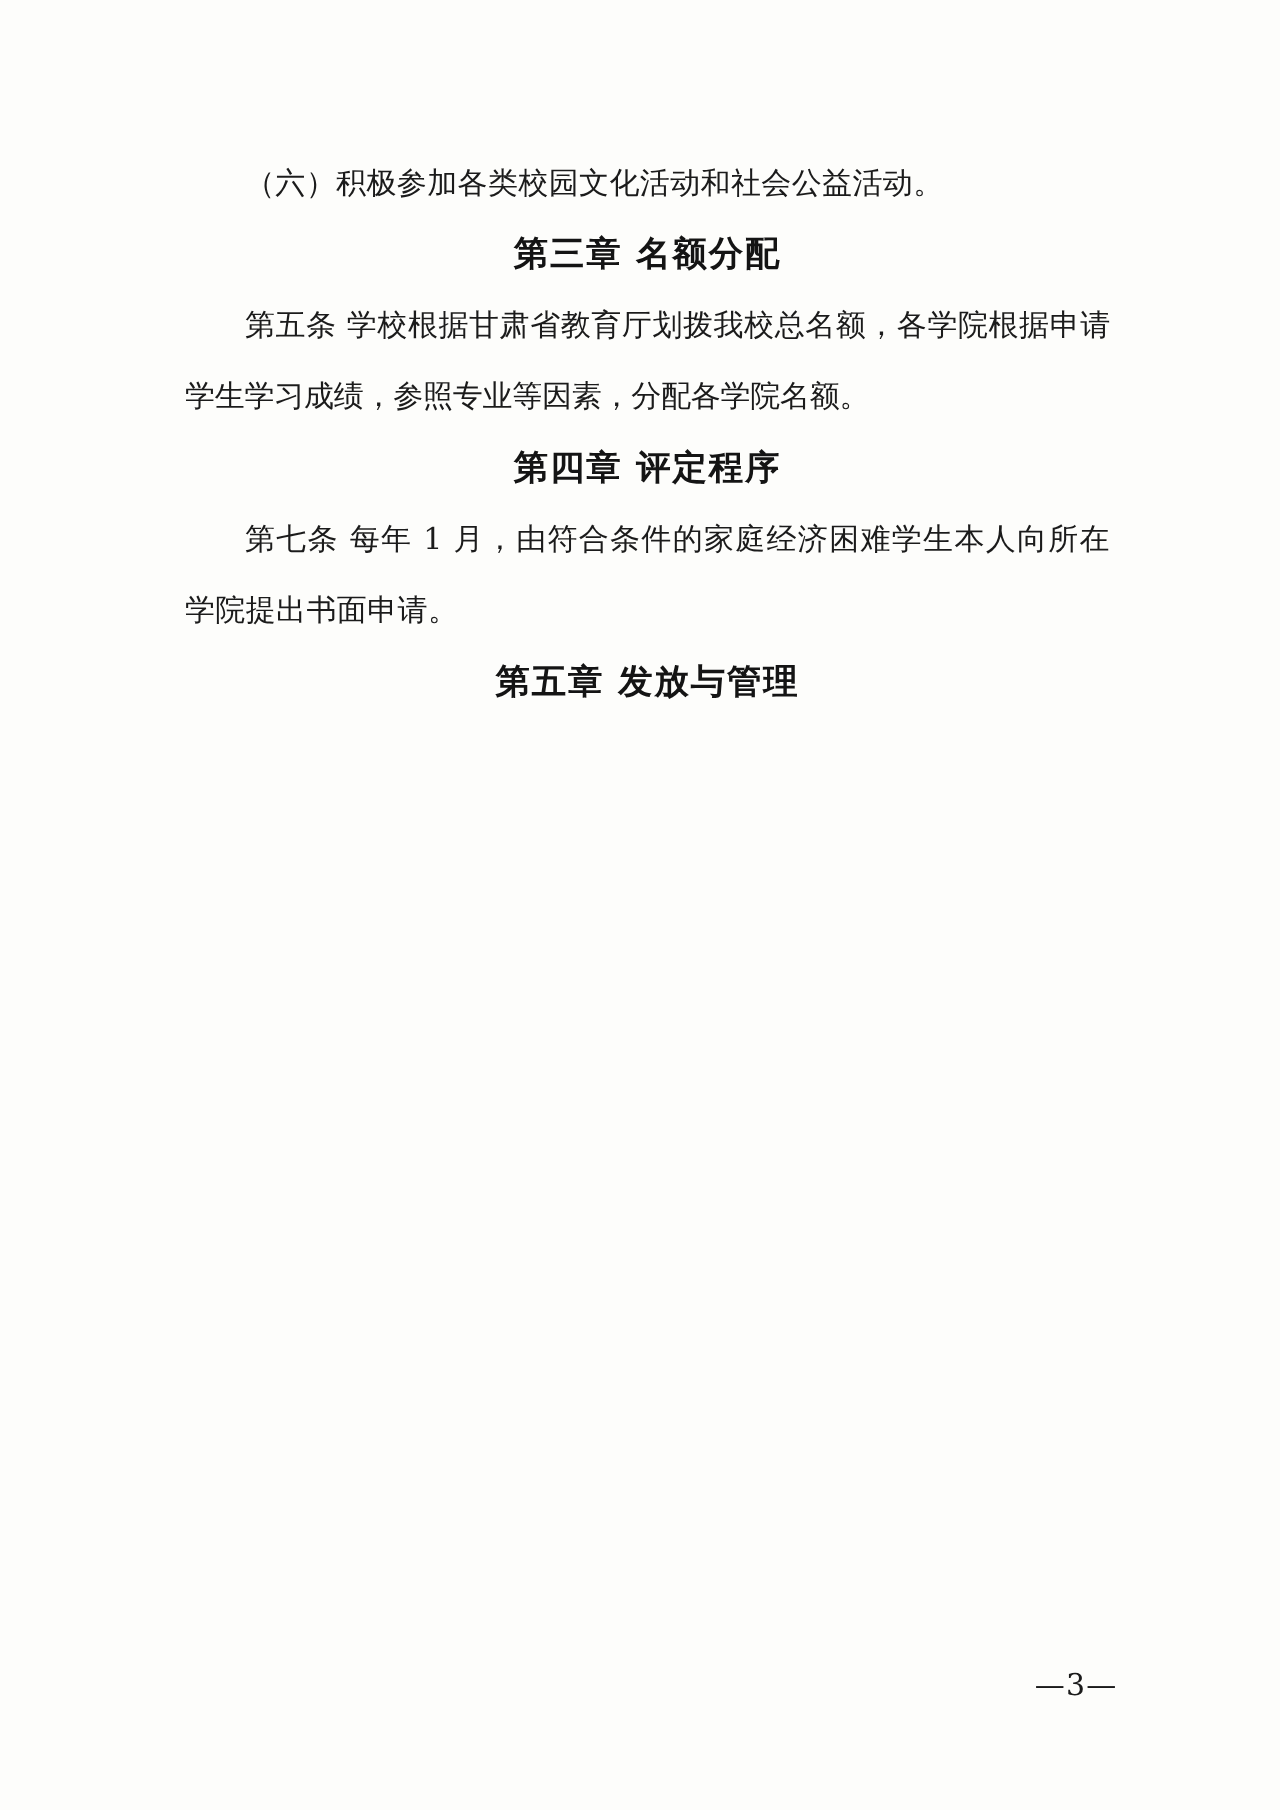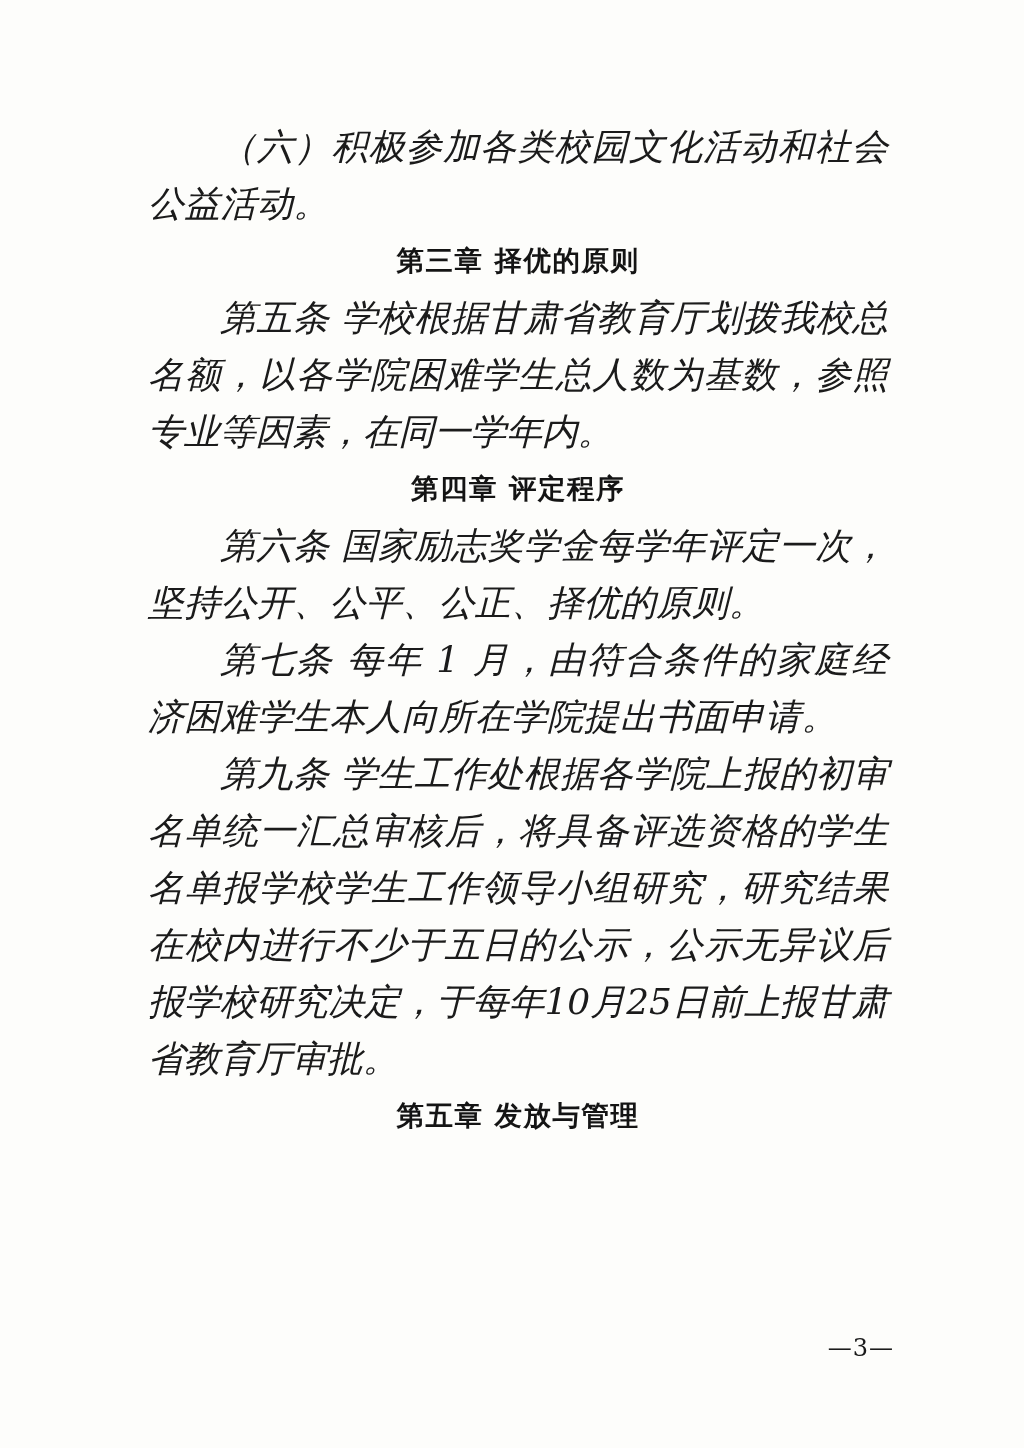--- a/index.html
+++ b/index.html
@@ -18,29 +18,28 @@
     font-family: "DejaVu Serif", "Liberation Serif", serif;
     color: #1a1a1a;
   }
   .content {
     position: absolute;
     left: 148px;
     top: 118px;
     width: 740px;
   }
   .para {
-    font-size: 36px;
+    font-size: 24px;
     line-height: 57px;
     text-align: justify;
     text-justify: inter-ideograph;
     text-indent: 2em;
     margin: 0;
     letter-spacing: 0.3px;
     color: #1b1b1b;
-    font-style: italic;
   }
   .para.tight {
     letter-spacing: -0.2px;
   }
   .heading {
     font-size: 27.5px;
     line-height: 57px;
     text-align: center;
     font-weight: bold;
     margin: 0;
@@ -58,32 +57,30 @@
   }
 </style>
 </head>
 <body>
 
 <div class="page">
   <div class="content">
 
     <p class="para">（六）积极参加各类校园文化活动和社会公益活动。</p>
 
-    <h2 class="heading">第三章  择优的原则</h2>
+    <h2 class="heading">第三章  名额分配</h2>
 
-    <p class="para tight">第五条  学校根据甘肃省教育厅划拨我校总名额，以各学院困难学生总人数为基数，参照专业等因素，在同一学年内。</p>
+    <p class="para tight">第五条  学校根据甘肃省教育厅划拨我校总名额，各学院根据申请学生学习成绩，参照专业等因素，分配各学院名额。</p>
 
     <h2 class="heading">第四章  评定程序</h2>
 
-    <p class="para">第六条  国家励志奖学金每学年评定一次，坚持公开、公平、公正、择优的原则。</p>
 
     <p class="para">第七条  每年 1 月，由符合条件的家庭经济困难学生本人向所在学院提出书面申请。</p>
 
 
-    <p class="para tight">第九条  学生工作处根据各学院上报的初审名单统一汇总审核后，将具备评选资格的学生名单报学校学生工作领导小组研究，研究结果在校内进行不少于五日的公示，公示无异议后报学校研究决定，于每年10月25日前上报甘肃省教育厅审批。</p>
 
 
     <h2 class="heading">第五章  发放与管理</h2>
 
   </div>
 
   <div class="page-number">—3—</div>
 </div>
 
 </body></html>

